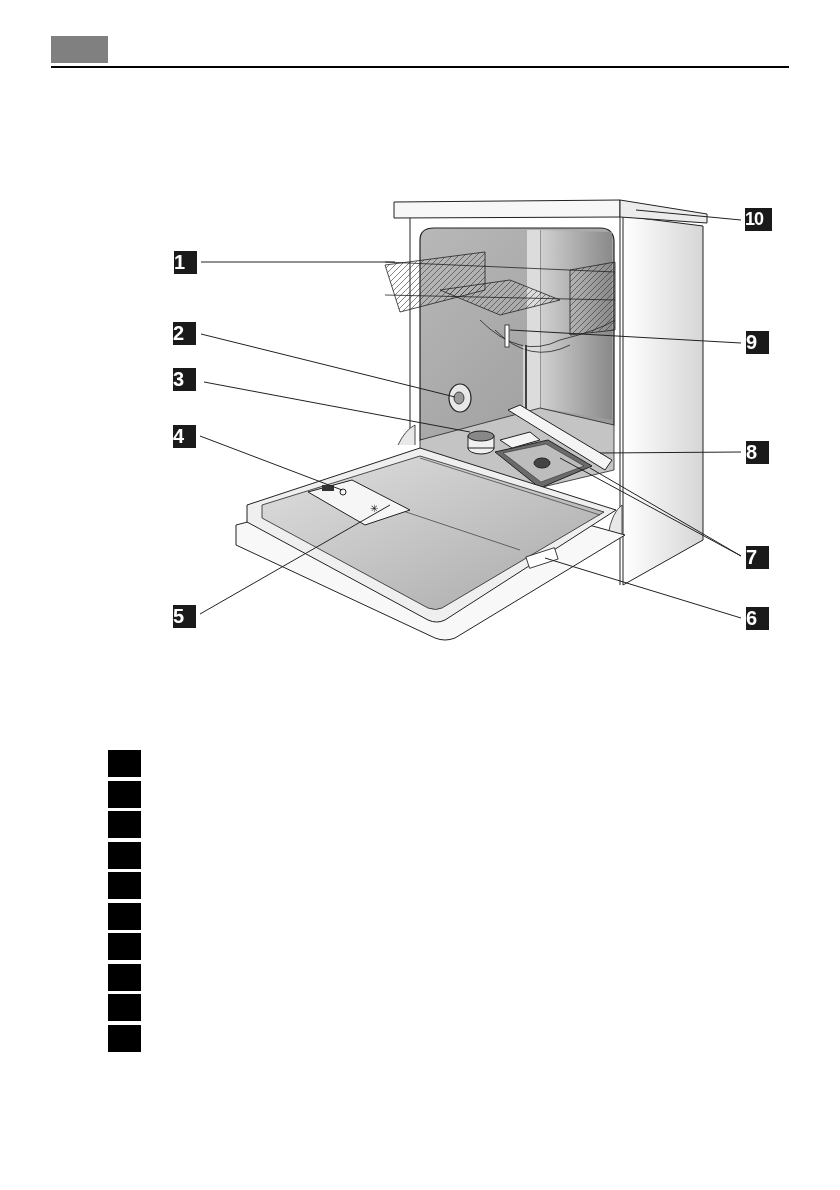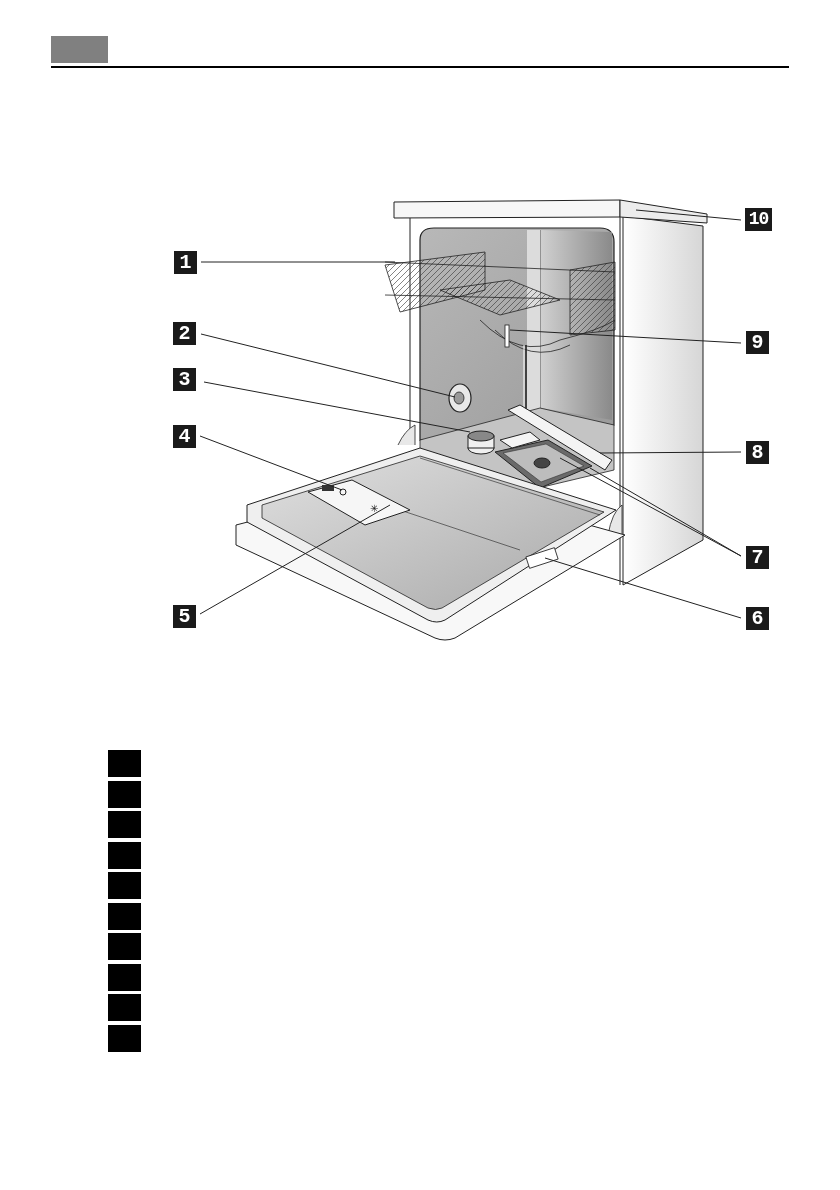--- a/index.html
+++ b/index.html
@@ -2,22 +2,22 @@
 <html><head>
   <meta charset="utf-8">
   <style>
     html, body { margin: 0; padding: 0; background: #ffffff; }
     body { width: 840px; height: 1190px; position: relative; overflow: hidden;
            font-family: "Liberation Sans", sans-serif; }
     .header-tab { position: absolute; left: 51px; top: 36px; width: 57px; height: 27px; background: #808080; }
     .header-rule { position: absolute; left: 51px; top: 66px; width: 738px; height: 2px; background: #000; }
     .figure { position: absolute; left: 0; top: 0; width: 840px; height: 700px; }
     .callout { position: absolute; width: 23px; height: 23px; background: #1a1a1a; color: #fff;
-               font-weight: bold; font-size: 20px; line-height: 23px; text-align: center;
-               font-family: Liberation Mono, monospace; }
+               font-weight: bold; font-size: 20px; line-height: 23px; text-align: left;
+               font-family: Liberation Sans, sans-serif; }
     .callout.wide { width: 27px; font-size: 18px; letter-spacing: -1px; }
     .legend { position: absolute; left: 108px; top: 750px; }
     .legend-row { position: relative; height: 30.5px; }
     .legend-box { position: absolute; left: 0; top: 0; width: 33px; height: 27px; background: #000; }
     .legend-text { position: absolute; left: 50px; top: 4px; font-size: 14px; color: #000; }
   </style>
 </head>
 <body>
 
 <div class="header-tab"></div>

